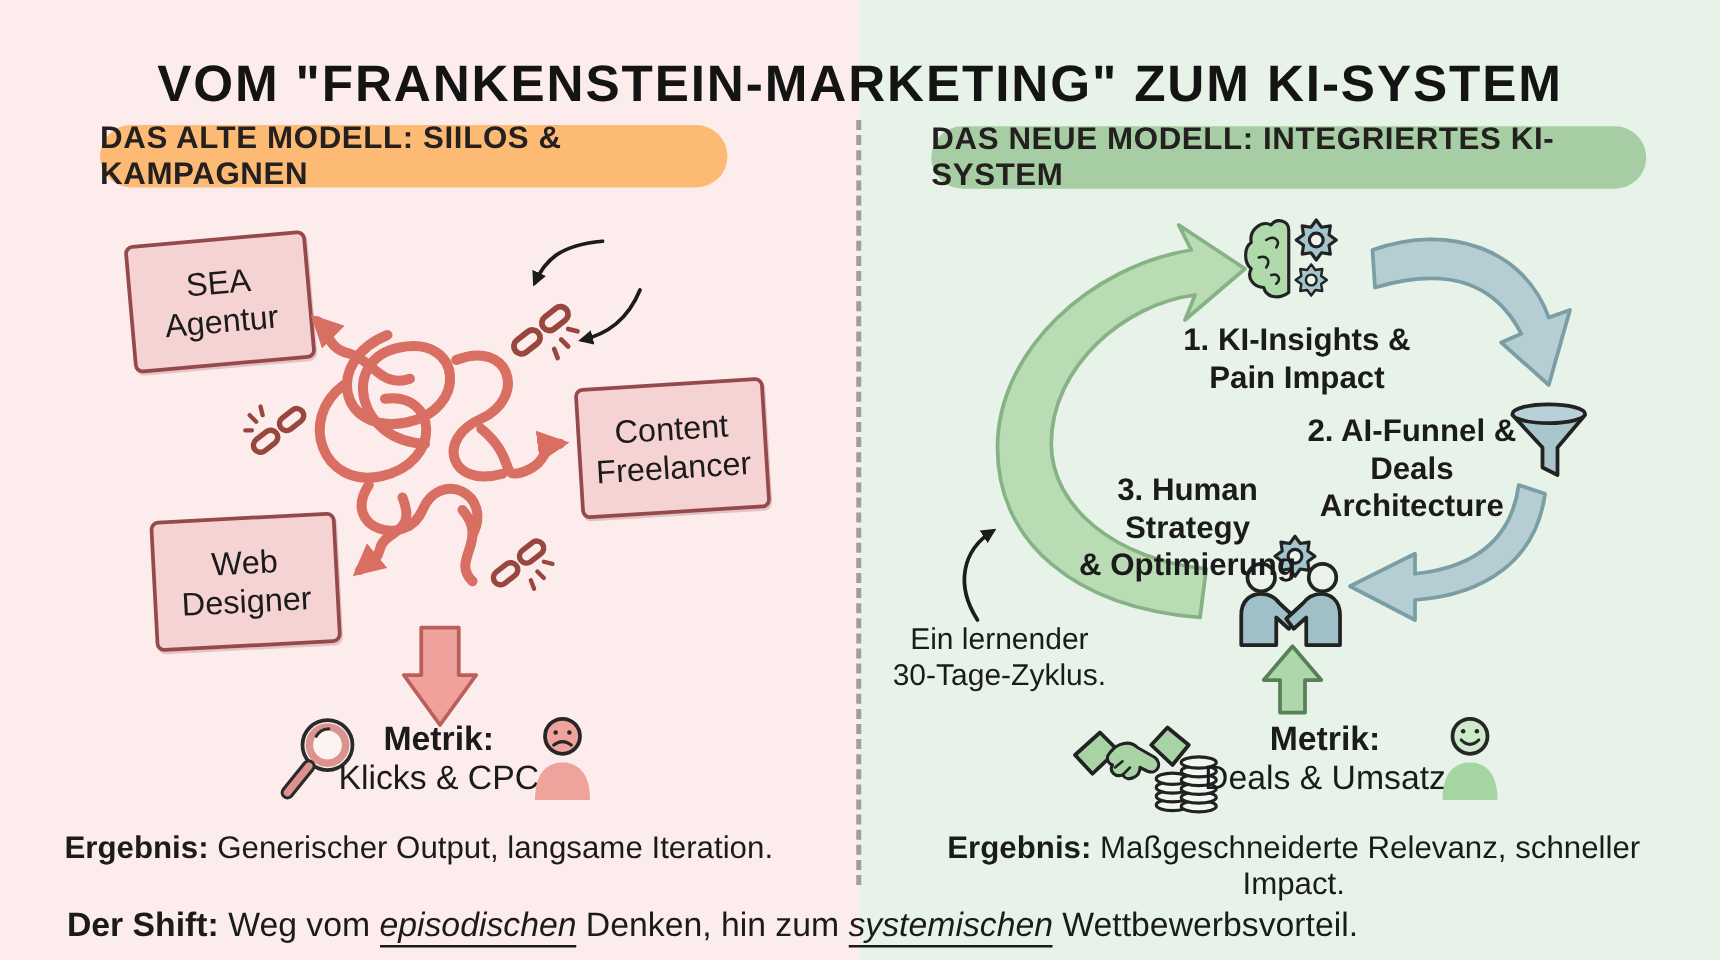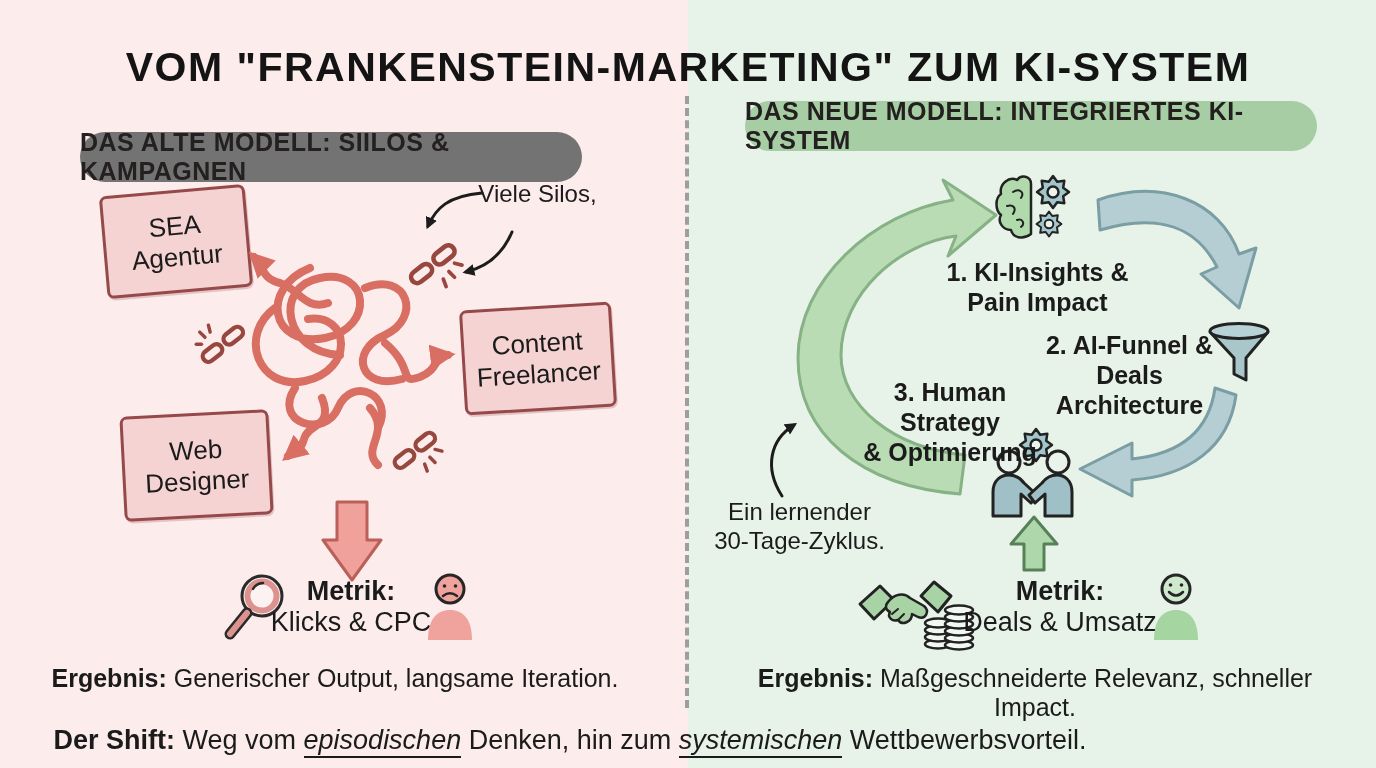--- a/index.html
+++ b/index.html
@@ -8,21 +8,21 @@
   .abs{position:absolute;}
   .bg{position:absolute;top:0;height:768px;width:688px;}
   .bg-left{left:0;background:#fcedec;}
   .bg-right{left:688px;background:#e7f3e8;}
   .divider{position:absolute;left:685px;top:96px;height:612px;width:0;
            border-left:4px dashed #9e9e9e;}
   .title{left:0;top:44px;width:1376px;text-align:center;font-size:41px;font-weight:700;
          letter-spacing:1.5px;color:#141414;}
   .pill{height:50px;border-radius:27px;display:flex;align-items:center;justify-content:center;
         font-weight:700;font-size:25px;letter-spacing:0.5px;color:#23201f;}
-  .pill-left{left:80px;top:100px;width:502px;background:#737373;margin-top:32px;}
+  .pill-left{left:80px;top:100px;width:502px;background:#fdba74;}
   .pill-right{left:745px;top:101px;width:572px;background:#a6cda3;}
   .sbox{background:#f5d3d2;border:3.5px solid #96494a;border-radius:7px;
         display:flex;flex-direction:column;align-items:center;justify-content:center;
         font-size:26px;line-height:31px;box-shadow:1px 2px 0 rgba(150,73,74,.25);}
   .txt{text-align:center;font-size:25px;line-height:30px;font-weight:bold;}
   .note{font-size:24px;line-height:29px;text-align:center;}
   .metric{text-align:center;font-size:27px;line-height:31px;}
   .metric .b{font-weight:700;}
   .result{text-align:center;font-size:25px;}
   .b{font-weight:700;}
@@ -103,21 +103,20 @@
       <rect x="28" y="12" width="25" height="13" rx="6.5" transform="rotate(-38 40 18)"></rect>
     </g>
     <g stroke="#98473f" stroke-width="4" stroke-linecap="round">
       <path d="M46,36 L52,42"></path>
         <path d="M52,27 L60,29"></path>
         <path d="M40,44 L43,52"></path>
     </g>
   </svg>
 
   <div class="abs note" style="left:450px;top:179px;width:175px;">
-    <div>Viele Silos,</div>
   </div>
 
   <svg class="abs" style="left:0;top:0;pointer-events:none;" width="1376" height="768" viewBox="0 0 1376 768">
     <defs>
       <marker id="mblk" viewBox="0 0 10 10" refX="7" refY="5" markerWidth="4" markerHeight="4" orient="auto">
         <path d="M0,0 L10,5 L0,10 Z" fill="#1c1c1c"></path>
       </marker>
     </defs>
     <g fill="none" stroke="#1c1c1c" stroke-width="3" stroke-linecap="round">
       <path d="M482,193 C448,196 436,208 428,226" marker-end="url(#mblk)"></path>

